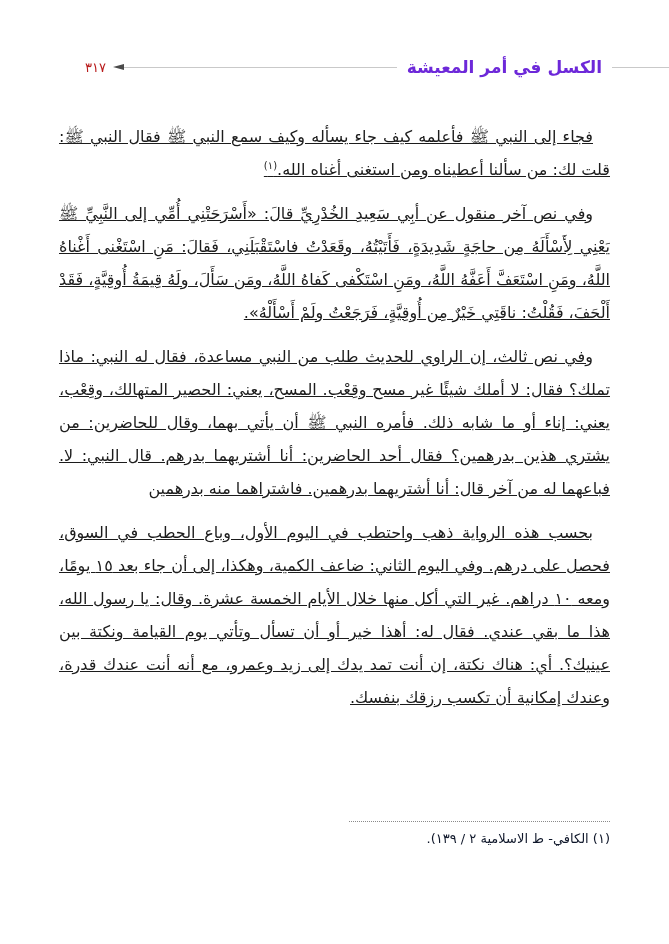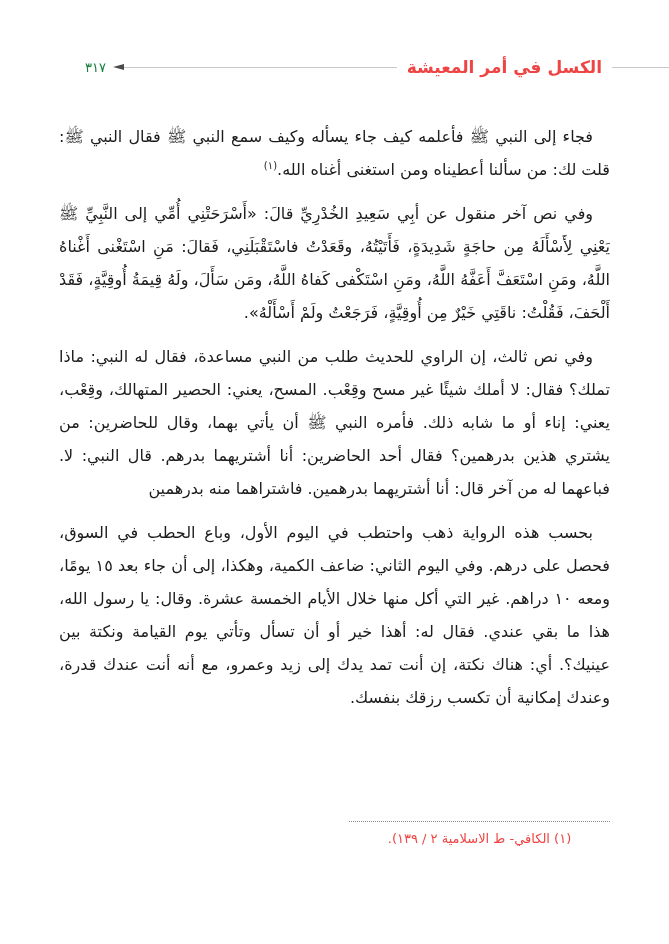--- a/index.html
+++ b/index.html
@@ -25,55 +25,56 @@
   .rule {
     height: 0;
     border-top: 1px solid #c9c9c9;
   }
   .rule-right { width: 57px; }
   .rule-middle { flex: 1; }
   .page-title {
     margin: 0 10px;
     font-size: 17px;
     font-weight: bold;
-    color: #ef4444;
+    color: #6d28d9;
     white-space: nowrap;
     letter-spacing: 0;
   }
   .pn-arrow {
     width: 0; height: 0;
     border-top: 3px solid transparent;
     border-bottom: 3px solid transparent;
     border-right: 11px solid #4a4a4a;
   }
   .page-number {
     margin-right: 7px;   
     margin-left: 0;
     font-size: 13px;
-    color: #15803d;
+    color: #b91c1c;
     white-space: nowrap;
   }
   .header-left-pad { width: 85px; } 
 
   
   .content {
     position: absolute;
     top: 120px;
     right: 59px;
     left: 59px;
     height: 694px;
     overflow: hidden;
     color: #1c1c1c;
   }
   .content p {
     margin: 0 0 11px 0;
     font-size: 16px;
     line-height: 33px;
     text-align: justify;
     text-indent: 17px;   
+    text-decoration: underline;
   }
   .content p:last-child { margin-bottom: 16px; }
   sup.fn-marker {
     font-size: 10px;
     line-height: 0;
     vertical-align: super;
   }
 
   
   .footnote {
@@ -84,22 +85,22 @@
     direction: rtl;
   }
   .footnote-sep {
     border-top: 1px dotted #8a8a8a;
     height: 0;
   }
   .footnote-text {
     margin: 0;
     padding-top: 9px;
     font-size: 13px;
-    color: #ef4444;
-    text-align: center;
+    color: #0f172a;
+    text-align: right;
     white-space: nowrap;
   }
 </style>
 </head>
 <body>
 
 <div class="page">
 
   <div class="header">
     <div class="rule rule-right"></div>

